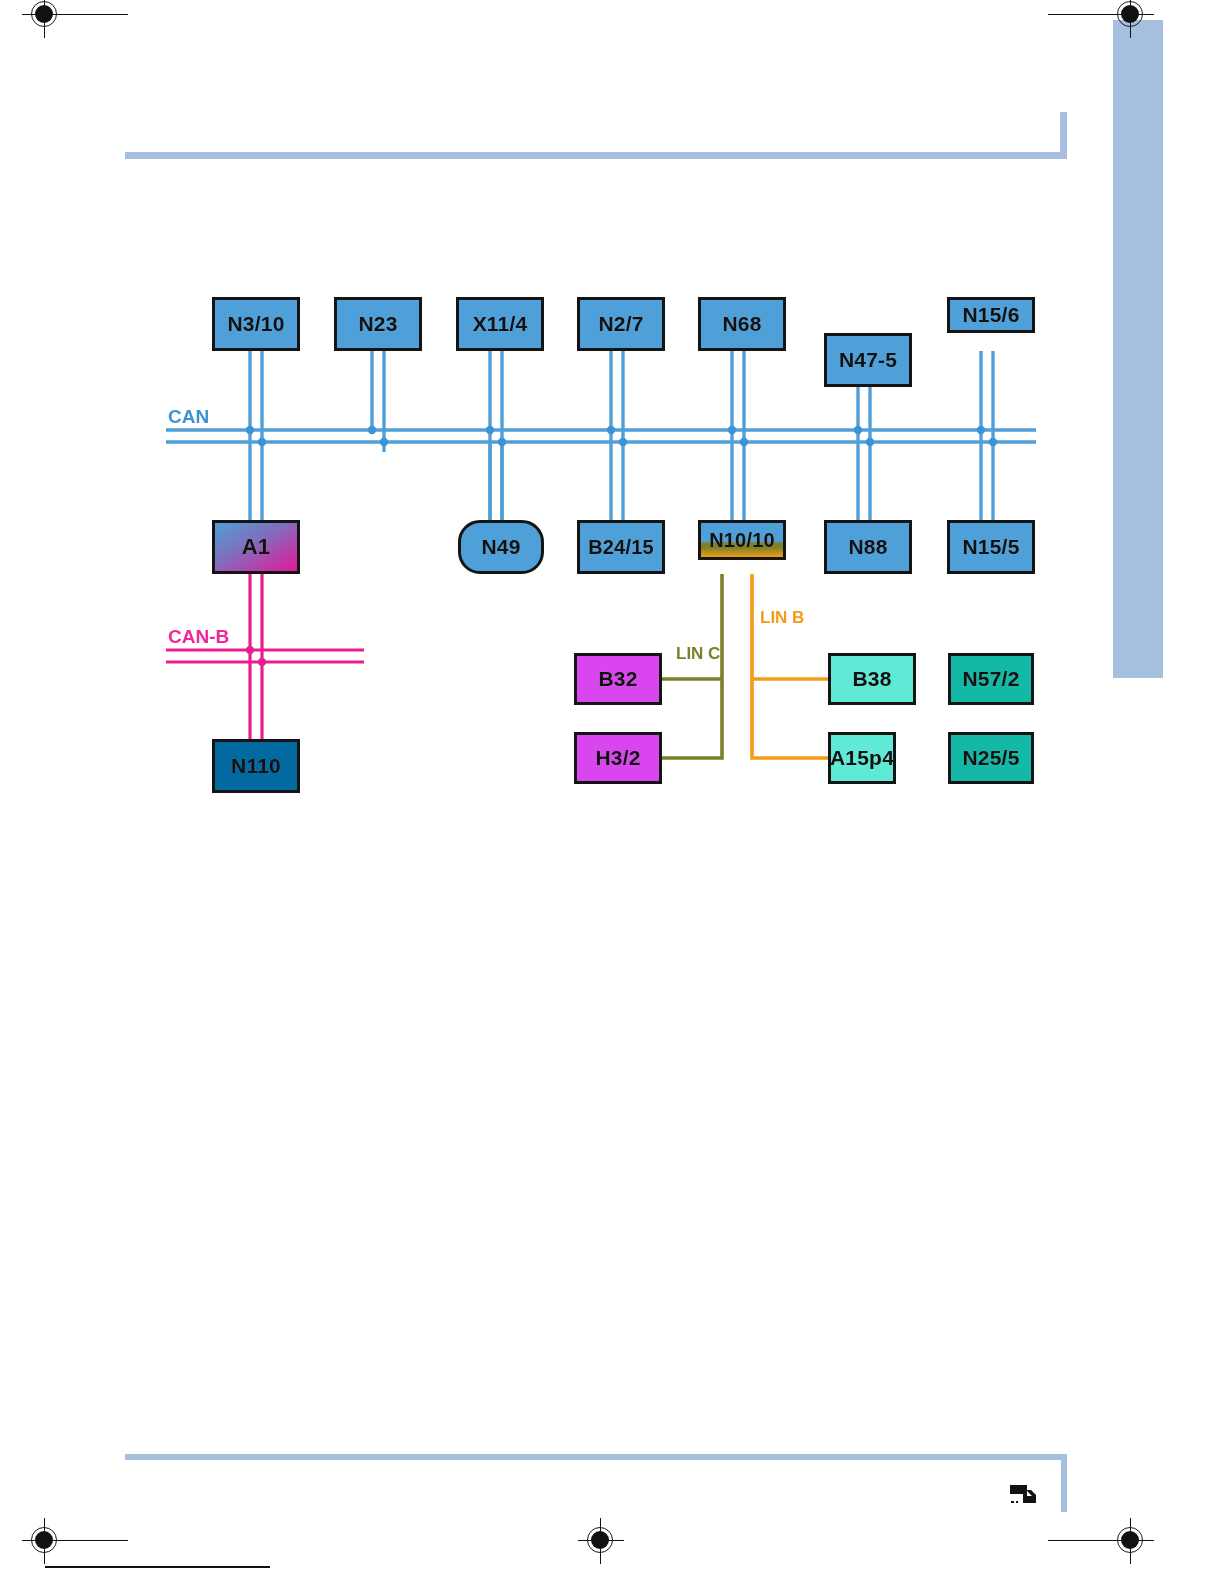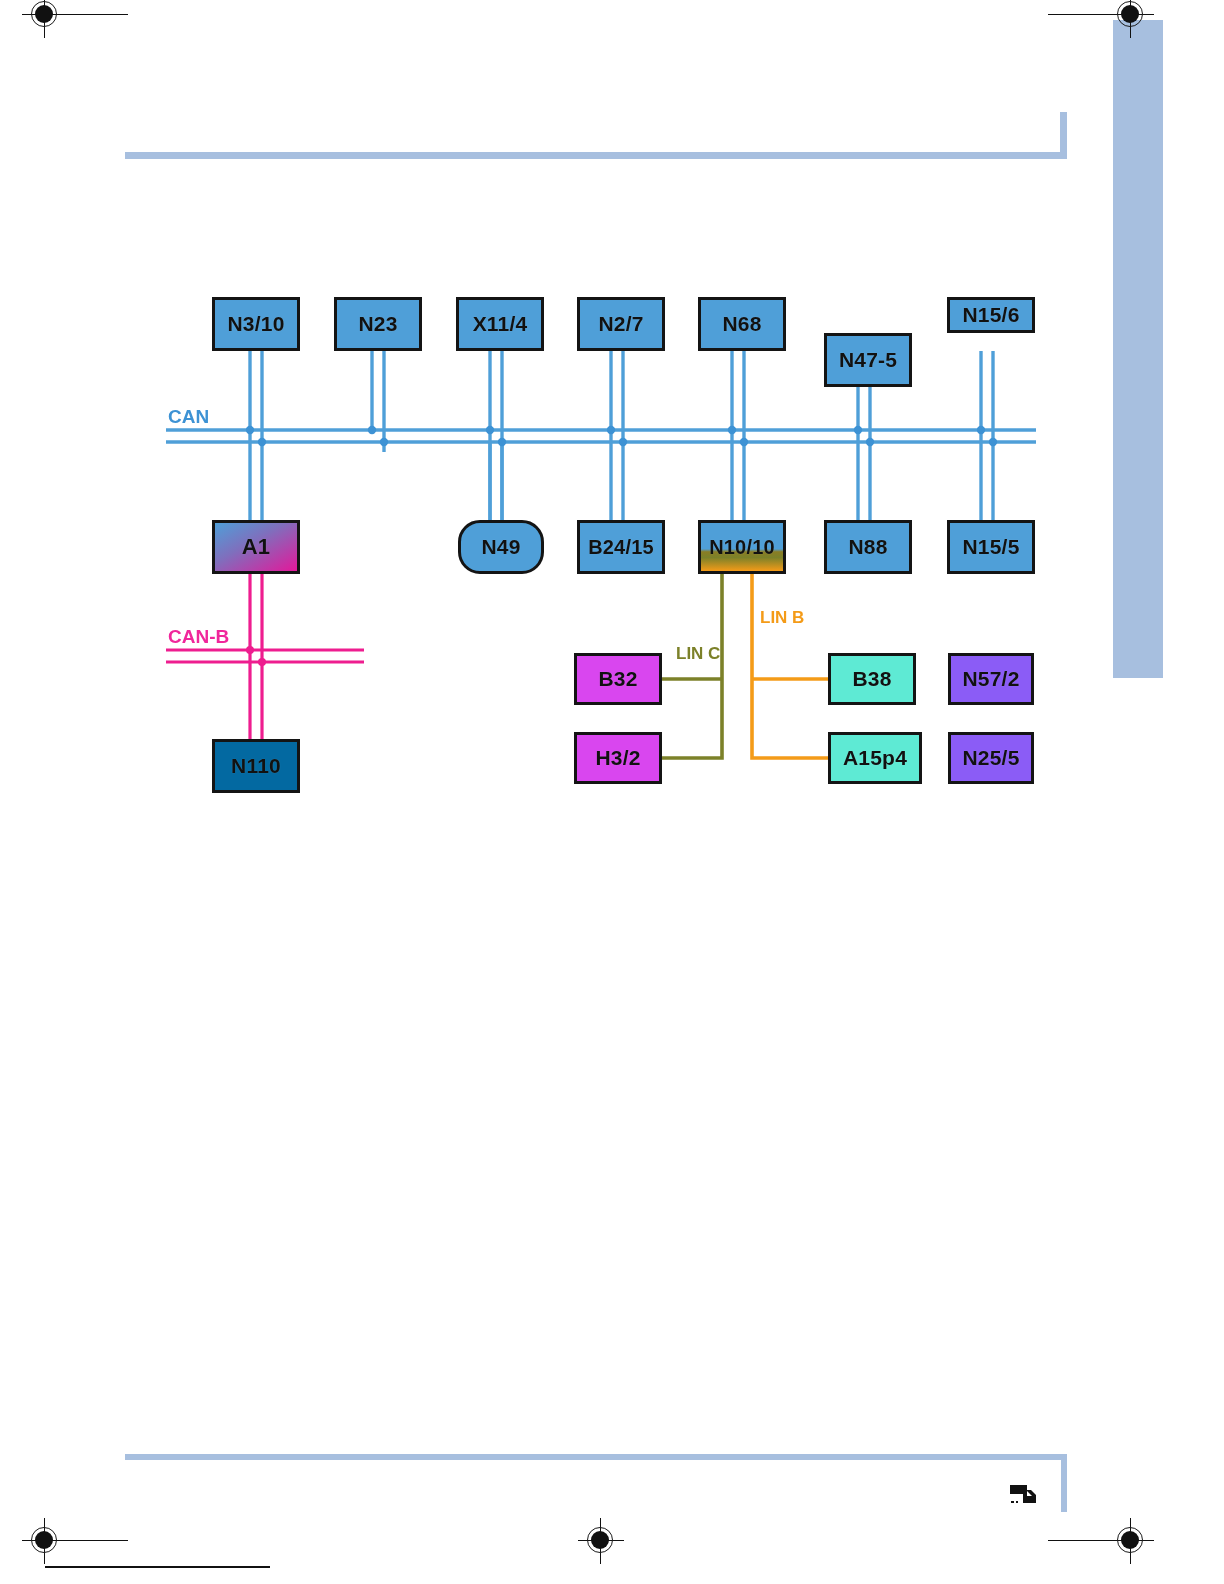--- a/index.html
+++ b/index.html
@@ -53,21 +53,21 @@
     display:flex;align-items:center;justify-content:center;
     font-weight:bold;color:#111;letter-spacing:.2px;
     text-shadow:0 0 1px rgba(255,255,255,.25);
     z-index:6;
   }
   .node-label{pointer-events:none;}
   .n-blue   {background:#4f9fd8;}
   .n-olive  {background:#d946ef;}
   .n-orange {background:#5eead4;}
   .n-magenta{background:#0369a1;}
-  .n-grey   {background:#8b5cf6;}
+  .n-grey   {background:#14b8a6;}
   .n-a1     {background:linear-gradient(150deg,#4f9fd8 0%,#7f6fbd 42%,#e3189a 100%);}
   .n-n1010  {background:linear-gradient(180deg,#4f9fd8 0%,#4f9fd8 54%,#8a7d24 60%,#7c8129 72%,#f49b18 100%);}
 
   .bus-label{position:absolute;font-weight:bold;z-index:7;}
   .lbl-can  {color:#3d92d4;}
   .lbl-canb {color:#f0269b;}
   .lbl-linc {color:#7c8129;margin-top:36px;}
   .lbl-linb {color:#f49b18;}
 
   svg.wires{position:absolute;left:0;top:0;width:1224px;height:1584px;z-index:2;}
@@ -251,42 +251,42 @@
       </div>
       <div class="node n-a1" style="left: 212px; top: 520px; width: 88px; height: 54px; font-size: 22px;">
         <span class="node-label">A1</span>
       </div>
       <div class="node n-blue" style="left: 458px; top: 520px; width: 86px; height: 54px; font-size: 21px; border-radius: 22px;">
         <span class="node-label">N49</span>
       </div>
       <div class="node n-blue" style="left: 577px; top: 520px; width: 88px; height: 54px; font-size: 20px;">
         <span class="node-label">B24/15</span>
       </div>
-      <div class="node n-n1010" style="left: 698px; top: 520px; width: 88px; height: 54px; font-size: 20px;">
+      <div class="node n-n1010" style="left: 698px; top: 520px; width: 88px; height: 40px; font-size: 20px;">
         <span class="node-label">N10/10</span>
       </div>
       <div class="node n-blue" style="left: 824px; top: 520px; width: 88px; height: 54px; font-size: 21px;">
         <span class="node-label">N88</span>
       </div>
       <div class="node n-blue" style="left: 947px; top: 520px; width: 88px; height: 54px; font-size: 21px;">
         <span class="node-label">N15/5</span>
       </div>
       <div class="node n-magenta" style="left: 212px; top: 739px; width: 88px; height: 54px; font-size: 21px;">
         <span class="node-label">N110</span>
       </div>
       <div class="node n-olive" style="left: 574px; top: 653px; width: 88px; height: 52px; font-size: 21px;">
         <span class="node-label">B32</span>
       </div>
       <div class="node n-olive" style="left: 574px; top: 732px; width: 88px; height: 52px; font-size: 21px;">
         <span class="node-label">H3/2</span>
       </div>
       <div class="node n-orange" style="left: 828px; top: 653px; width: 88px; height: 52px; font-size: 21px;">
         <span class="node-label">B38</span>
       </div>
-      <div class="node n-orange" style="left: 828px; top: 732px; width: 94px; height: 52px; font-size: 21px;">
+      <div class="node n-orange" style="left: 828px; top: 732px; width: 68px; height: 52px; font-size: 21px;">
         <span class="node-label">A15p4</span>
       </div>
       <div class="node n-grey" style="left: 948px; top: 653px; width: 86px; height: 52px; font-size: 21px;">
         <span class="node-label">N57/2</span>
       </div>
       <div class="node n-grey" style="left: 948px; top: 732px; width: 86px; height: 52px; font-size: 21px;">
         <span class="node-label">N25/5</span>
       </div>
     </div>
 </div>

